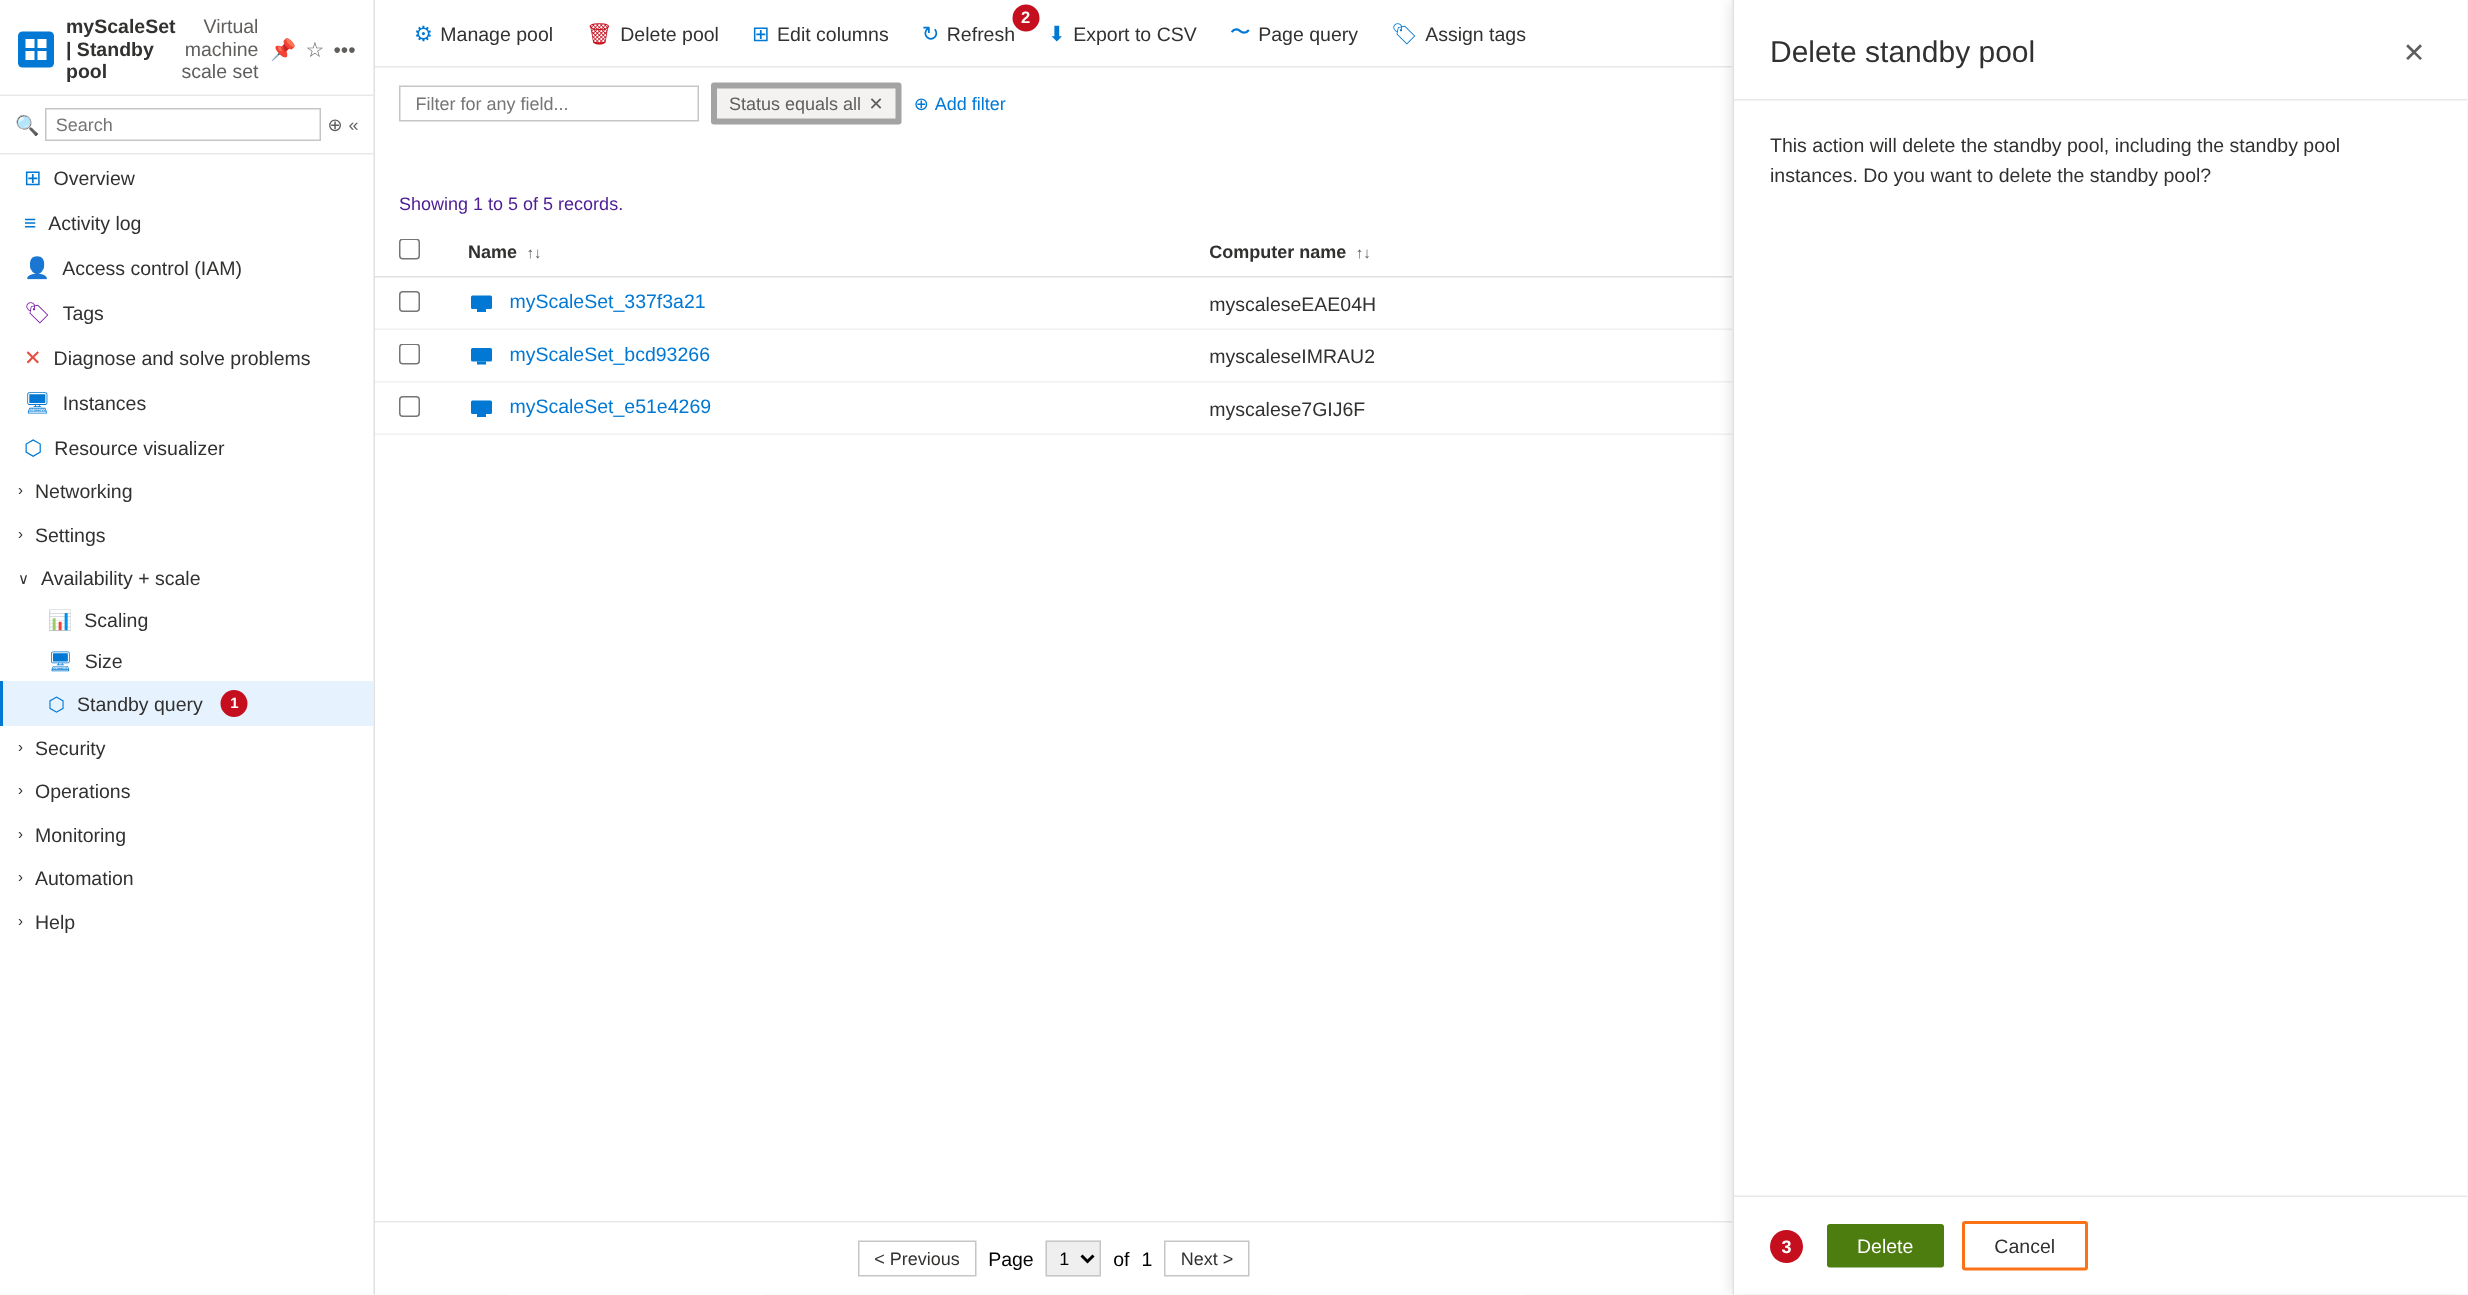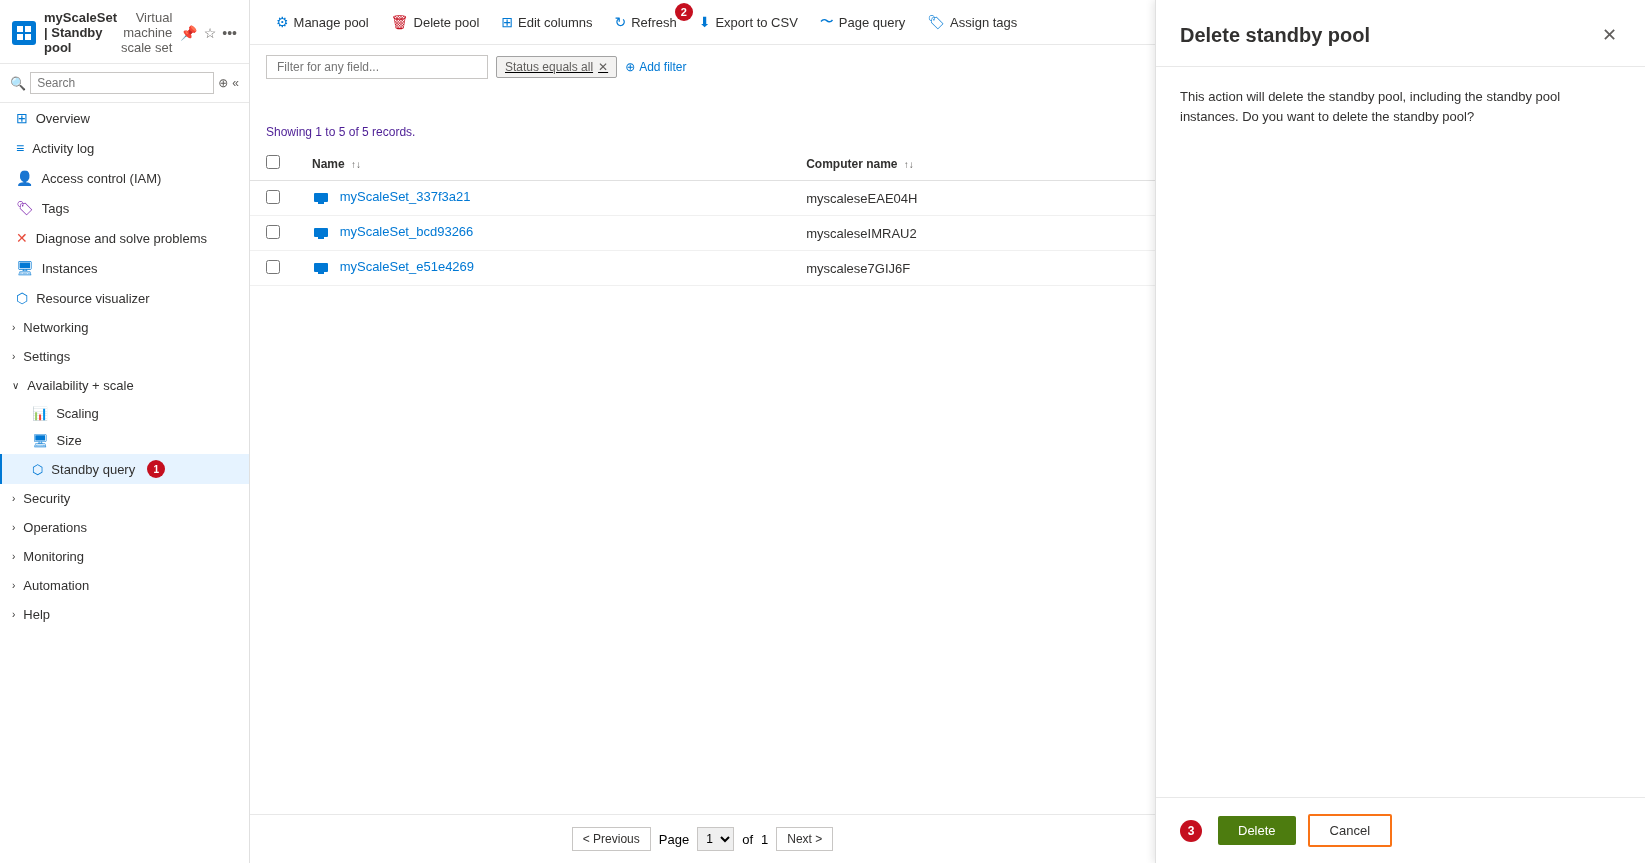--- a/index.html
+++ b/index.html
@@ -117,31 +117,30 @@
     
     .filter-bar {
       display: flex; align-items: center; gap: 8px;
       padding: 10px 16px 6px;
     }
     .filter-input {
       border: 1px solid #c8c6c4;
       padding: 4px 10px;
       font-size: 12px;
       color: #323130;
-      width: 222px;
+      width: 200px;
       outline: none;
     }
     .filter-tag {
       display: flex; align-items: center; gap: 5px;
       background: #f3f2f1;
-      border: 1px solid #a3a3a3;
+      border: 4px solid #a3a3a3;
       padding: 3px 8px;
       font-size: 12px;
       border-radius: 2px;
-      text-decoration: underline;
     }
     .filter-tag span { cursor: pointer; color: #605e5c; }
     .add-filter-btn {
       display: flex; align-items: center; gap: 4px;
       font-size: 12px; color: #0078d4; cursor: pointer; background: none; border: none;
     }
 
     .records-info {
       padding: 4px 16px 8px;
       font-size: 12px;
@@ -206,21 +205,21 @@
       padding: 0;
       box-shadow: -2px 0 8px rgba(0,0,0,0.1);
     }
     .side-panel-header {
       display: flex; align-items: center; justify-content: space-between;
       padding: 20px 24px 16px;
       border-bottom: 1px solid #e8e8e8;
     }
     .side-panel-title {
       font-size: 20px;
-      font-weight: 700;
+      font-weight: 400;
       color: #323130;
     }
     .close-btn {
       background: none; border: none; cursor: pointer;
       font-size: 18px; color: #605e5c;
       padding: 4px;
     }
     .side-panel-body {
       padding: 20px 24px;
       flex: 1;

